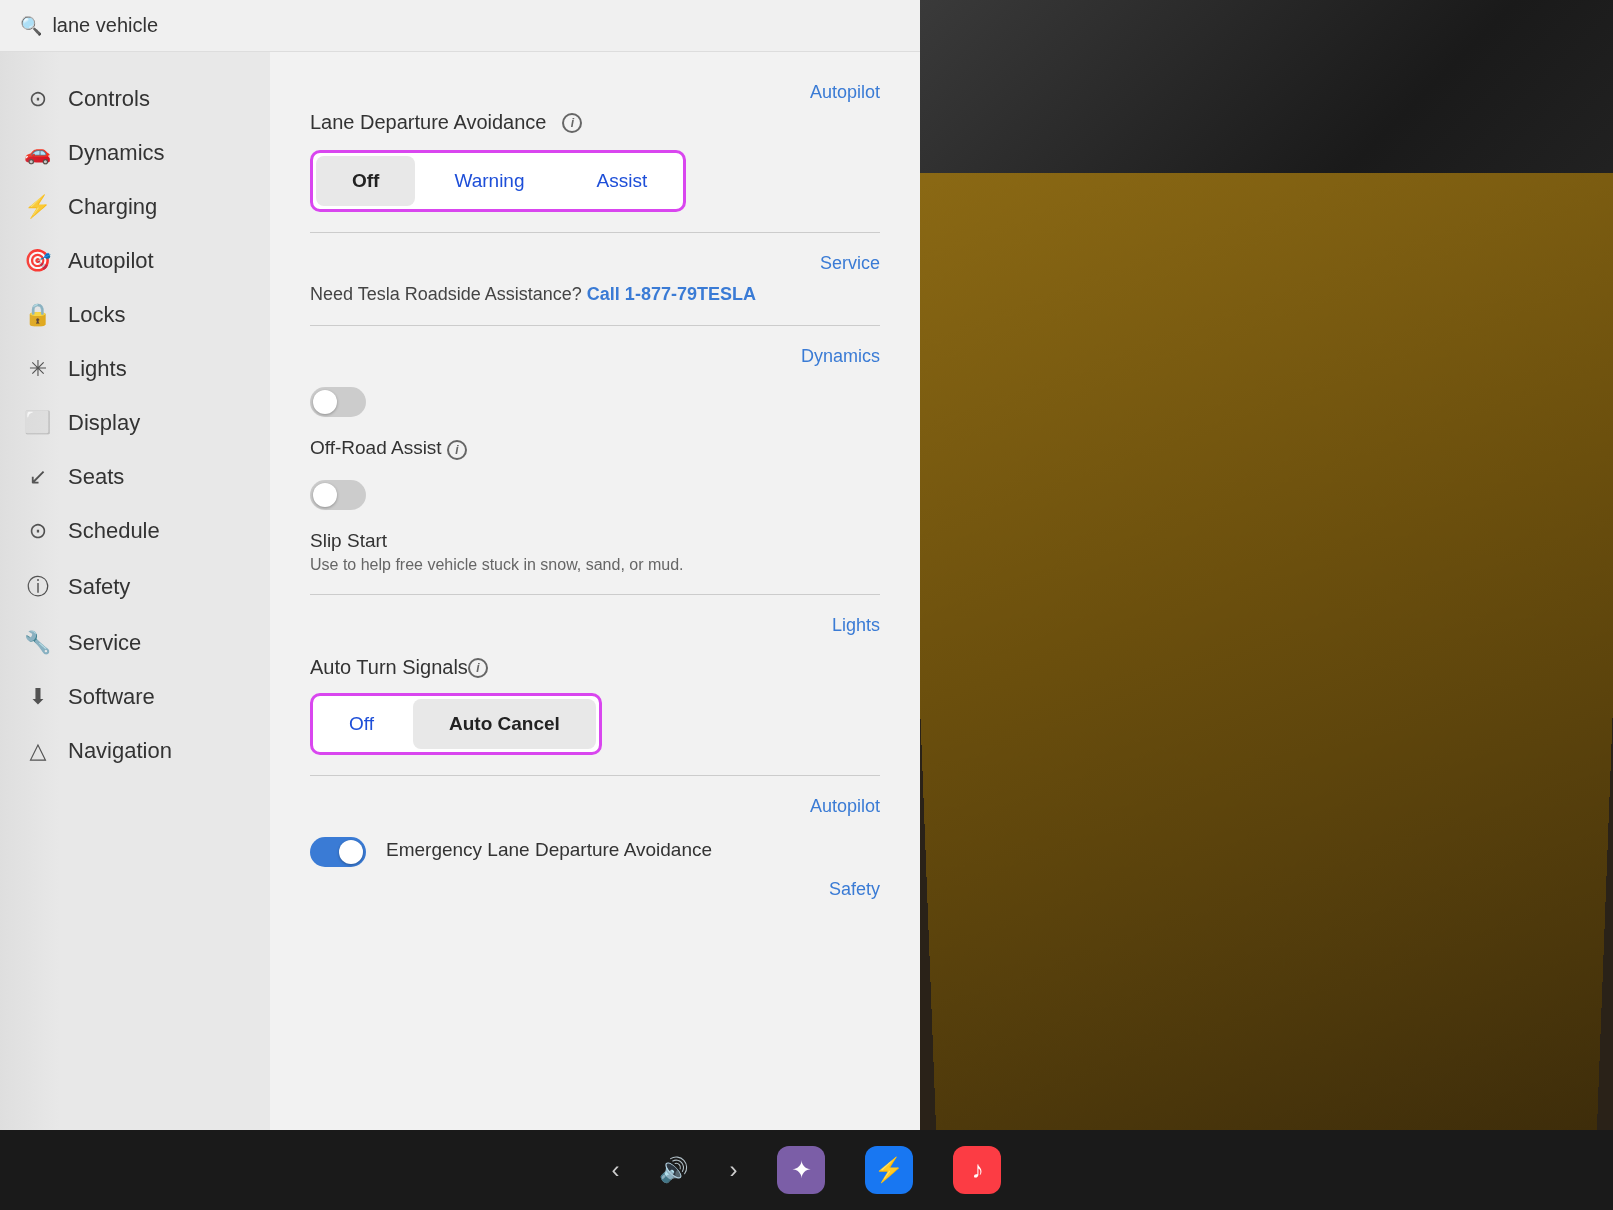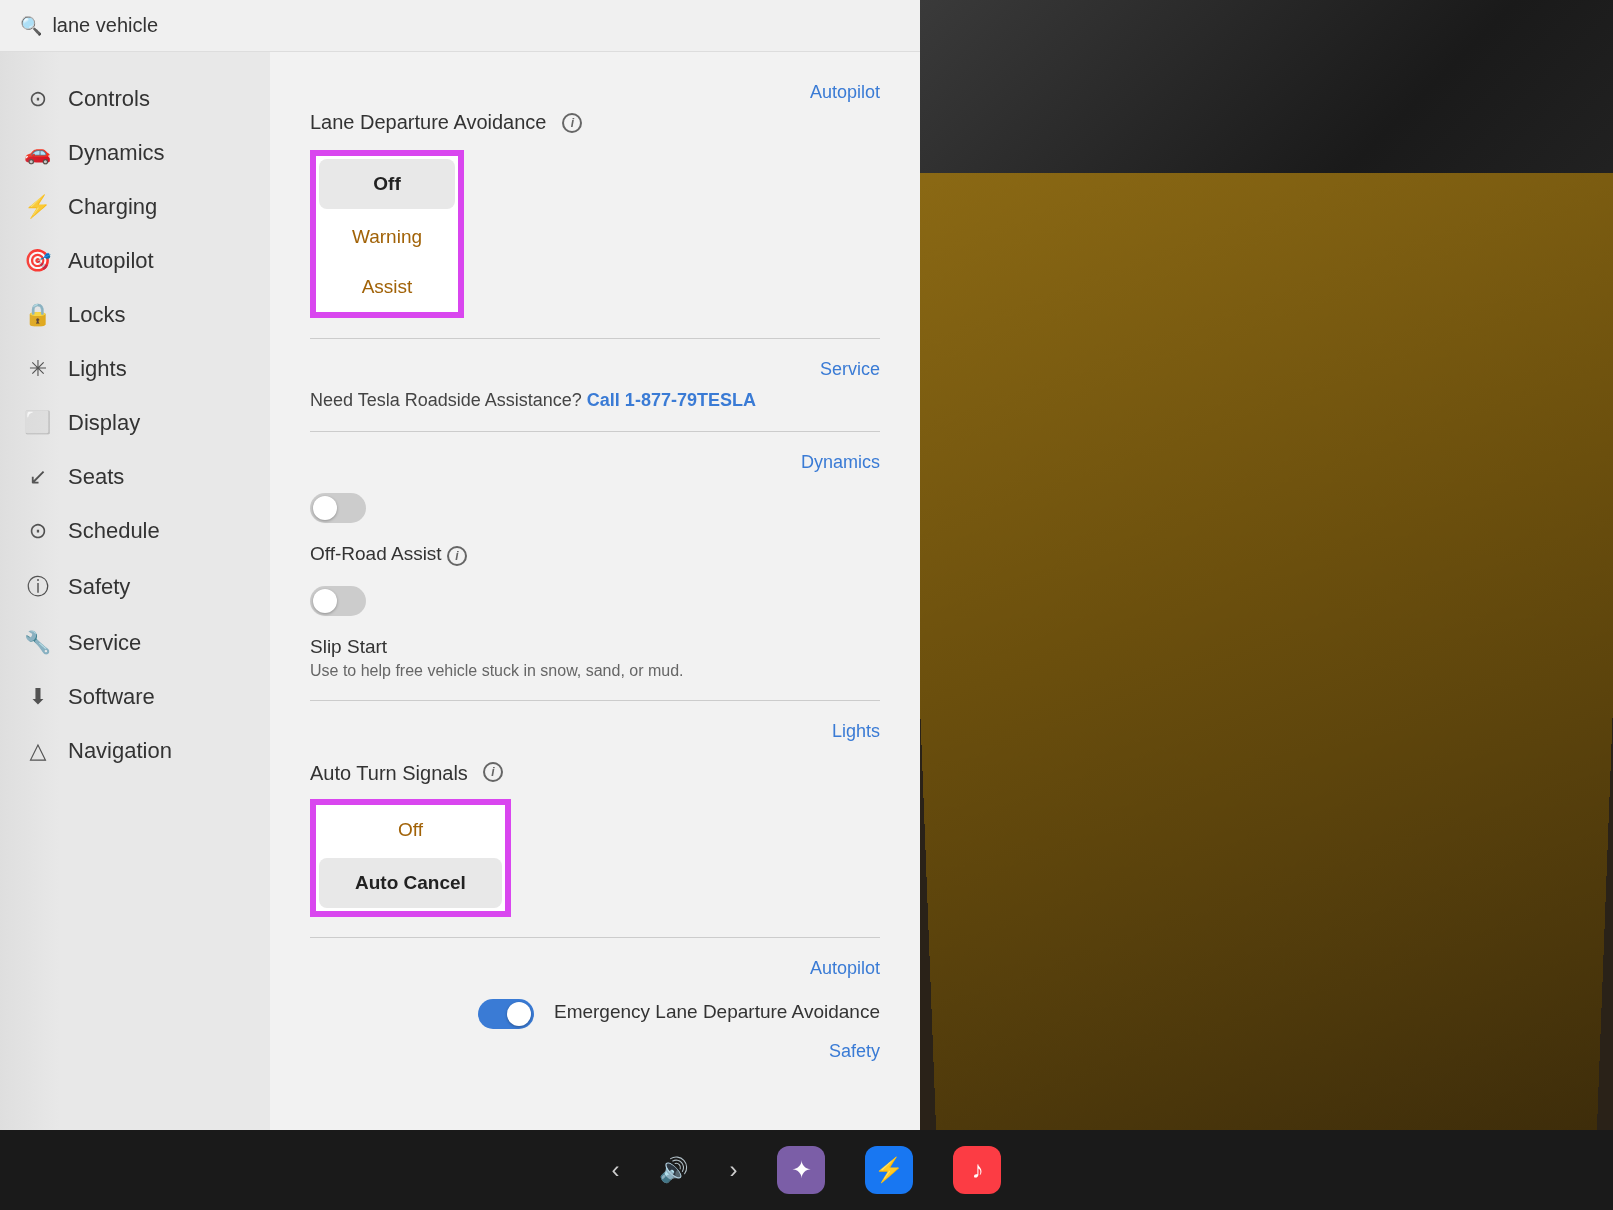--- a/index.html
+++ b/index.html
@@ -135,34 +135,33 @@
       font-size: 12px;
       color: #666;
       font-style: italic;
       font-weight: bold;
     }
 
     
     .btn-group {
       display: flex;
       background: #fff;
-      border: 6px solid #d946ef;
-      border-radius: 0;
+      border: 3px solid #d946ef;
+      border-radius: 10px;
       overflow: hidden;
       width: fit-content;
-      flex-direction: column;
     }
 
     .btn-group-btn {
       padding: 14px 36px;
       font-size: 19px;
       cursor: pointer;
       border: none;
       background: transparent;
-      color: #a16207;
+      color: #1d4ed8;
     }
 
     .btn-group-btn.active {
       background: #e8e8e8;
       color: #222;
       font-weight: 600;
       border-radius: 8px;
       margin: 3px;
     }
 
@@ -233,30 +232,30 @@
     
     .ats-section {
       margin: 20px 0;
     }
 
     .ats-title {
       font-size: 20px;
       color: #333;
       margin-bottom: 14px;
       display: flex;
-      gap: 15px;
+      align-items: center;
+      gap: 0;
     }
 
     
     .eld-row {
       display: flex;
       align-items: center;
       gap: 20px;
       margin-top: 16px;
-      justify-content: flex-end;
     }
 
     .eld-text {
       font-size: 19px;
       color: #333;
     }
 
     
     .taskbar {
       position: absolute;

